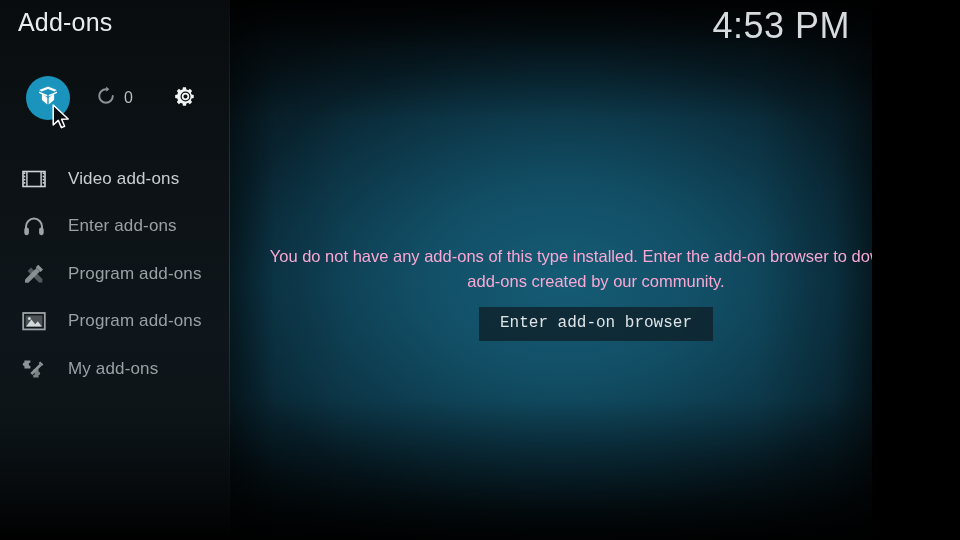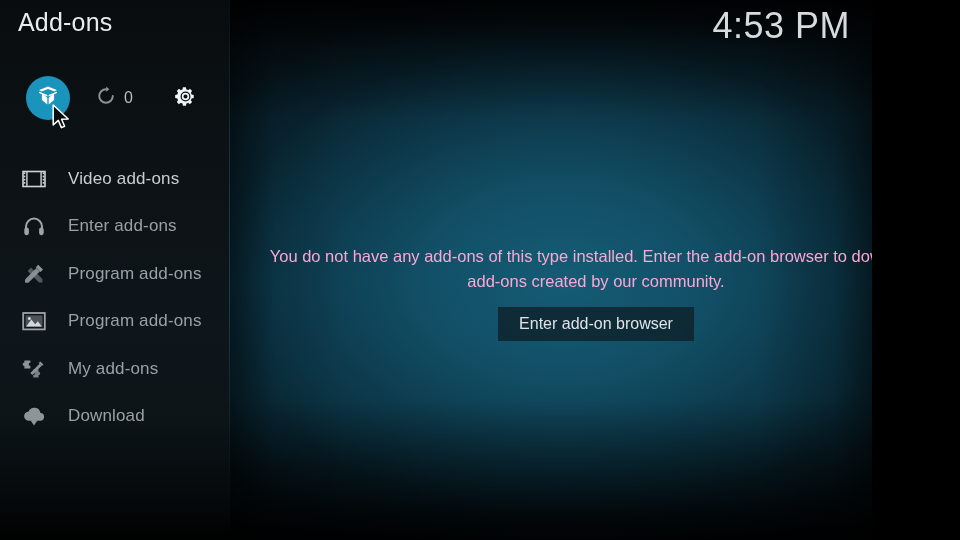--- a/index.html
+++ b/index.html
@@ -161,21 +161,21 @@
     padding:0 8px;
   }
   .empty-btn {
     display:inline-block;
     margin-top:13px;
     padding:8px 21px 9px 21px;
     background:rgba(14,32,41,0.80);
     color:#dfe4e7;
     font-size:16px;
     border:none;
-    font-family:Liberation Sans, sans-serif;
+    font-family:Liberation Mono, monospace;
     line-height:17px;
   }
 
   
   .cursor {
     position:absolute;
     left:52px; top:104px;
     width:20px; height:28px;
     pointer-events:none;
   }
@@ -295,32 +295,20 @@
               <path d="M2.4 3.4 h6.0 v2.2 a1.7 1.7 0 1 0 0 3.4 v2.4 h-6.0 v-2.4 a1.7 1.7 0 1 1 0-3.4 z"></path>
               <path d="M11.2 12.6 h5.4 v2.2 a1.6 1.6 0 1 1 0 3.2 v2.4 h-5.4 v-2.4 a1.6 1.6 0 1 0 0-3.2 z" opacity="0.85"></path>
               <path d="M8.4 16.0 L17.6 6.8 L19.6 8.8 L10.4 18.0 Z"></path>
               <path d="M18.2 4.4 L21.4 7.6 L19.9 9.1 L16.7 5.9 Z"></path>
             </g>
           </svg>
         </span>
         <span class="menu-label">My add-ons</span>
       </div>
 
-      <div class="menu-item dim">
-        <span class="menu-ico">
-          <svg width="24" height="22" viewBox="0 0 24 22">
-            <path fill="#8e9498" d="M18.4 8.0a6.2 6.2 0 0 0-11.8-1.6A4.7 4.7 0 0 0 7.0 15.8h11.0a3.9 3.9 0 0 0 0.4-7.8z"></path>
-            <g fill="#8e9498">
-              <rect x="10.6" y="11.0" width="2.9" height="5.4"></rect>
-              <path d="M8.4 15.2 L15.6 15.2 L12.0 20.4 Z"></path>
-            </g>
-          </svg>
-        </span>
-        <span class="menu-label">Download</span>
-      </div>
 
     </div>
   </div>
 
   <div class="clock">4:53 PM</div>
 
   <div class="empty">
     <div class="empty-text">You do not have any add-ons of this type installed. Enter the add-on browser to download add-ons created by our community.</div>
     <button class="empty-btn">Enter add-on browser</button>
   </div>

